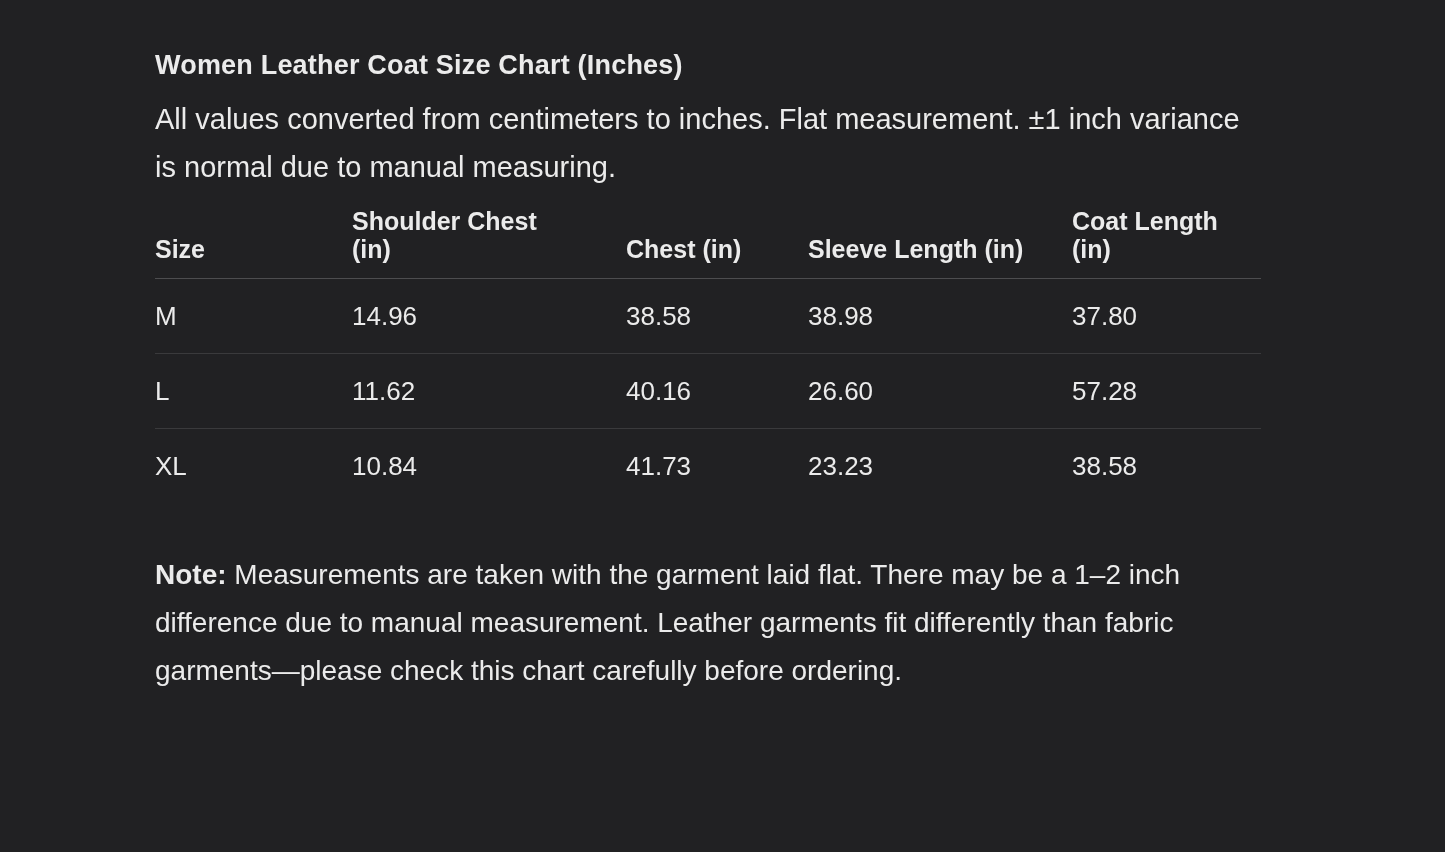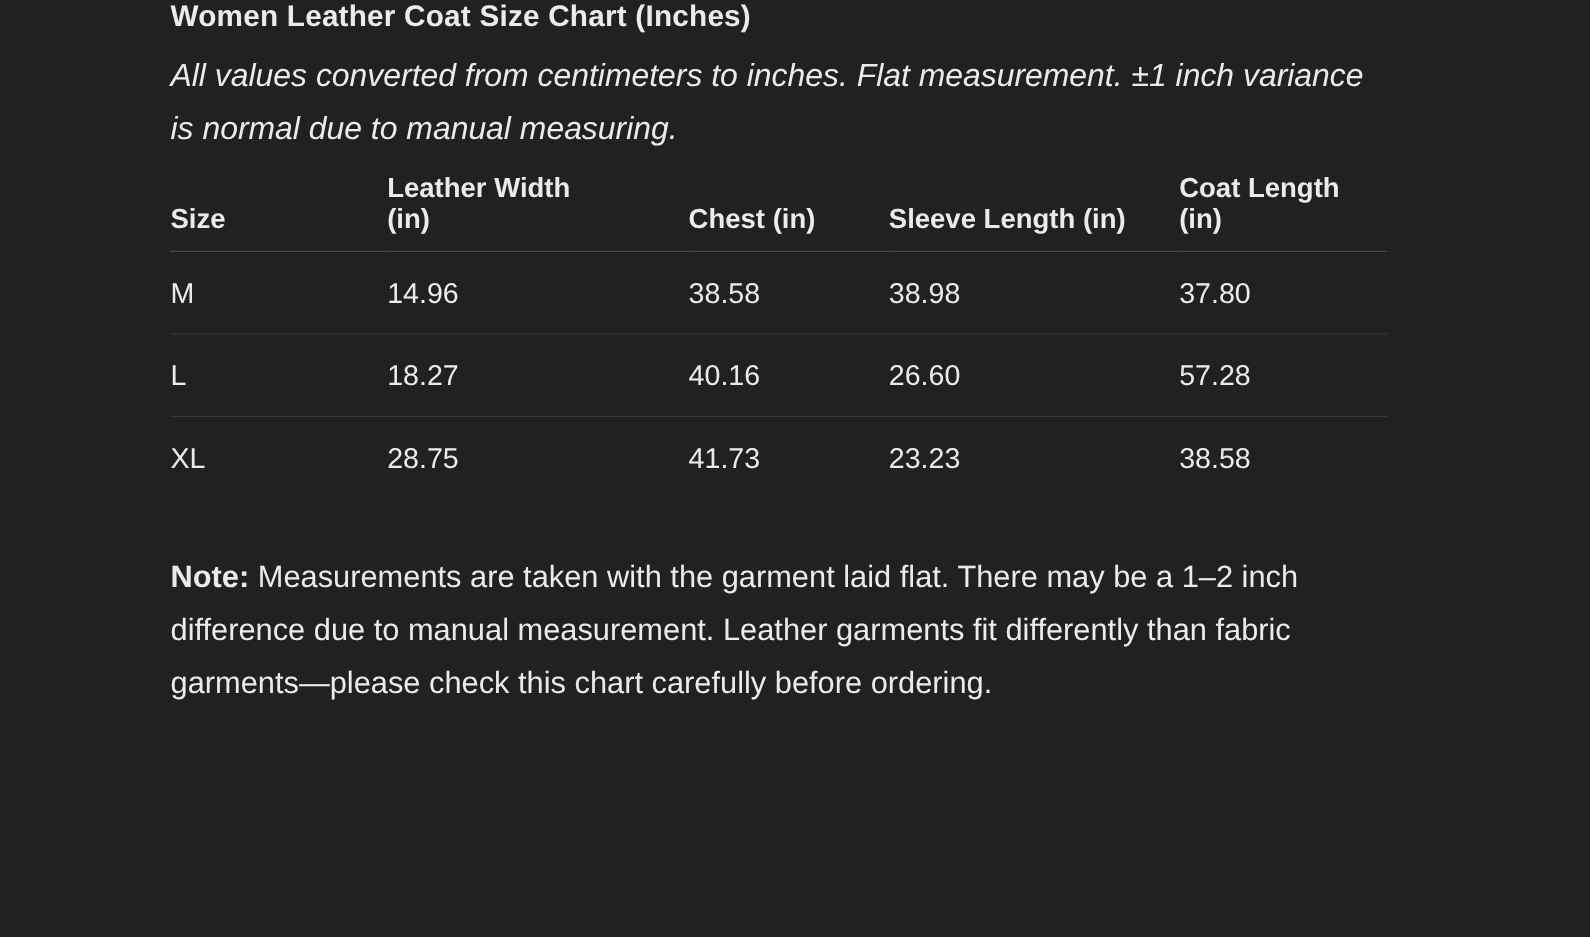--- a/index.html
+++ b/index.html
@@ -16,28 +16,28 @@
     position: relative;
   }
   .content {
     position: absolute;
     left: 155px;
     top: 0;
     width: 1106px;
   }
   .title {
     margin: 0;
+    padding-top: 50px;
     font-size: 27px;
     font-weight: 700;
     letter-spacing: 0.2px;
   }
   .subtitle {
     margin: 14px 0 0 0;
     font-size: 29px;
-    font-style: italic;
     font-weight: 400;
     line-height: 48px;
   }
   table.size-table {
     border-collapse: collapse;
     table-layout: fixed;
     width: 1106px;
     margin-top: 16px;
   }
   table.size-table th {
@@ -83,45 +83,45 @@
     <colgroup>
         <col style="width: 197px;">
         <col style="width: 274px;">
         <col style="width: 182px;">
         <col style="width: 264px;">
         <col style="width: 189px;">
       </colgroup>
     <thead>
       <tr>
           <th>Size</th>
-          <th>Leather Width
+          <th>Shoulder Chest
 (in)</th>
           <th>Chest (in)</th>
           <th>Sleeve Length (in)</th>
           <th>Coat Length (in)</th>
         </tr>
     </thead>
     <tbody>
         <tr>
           <td>M</td>
           <td>14.96</td>
           <td>38.58</td>
           <td>38.98</td>
           <td>37.80</td>
         </tr>
         <tr>
           <td>L</td>
-          <td>18.27</td>
+          <td>11.62</td>
           <td>40.16</td>
           <td>26.60</td>
           <td>57.28</td>
         </tr>
         <tr>
           <td>XL</td>
-          <td>28.75</td>
+          <td>10.84</td>
           <td>41.73</td>
           <td>23.23</td>
           <td>38.58</td>
         </tr>
       </tbody>
   </table>
 
   <p class="note"><span class="note-label">Note:</span><span> Measurements are taken with the garment laid flat. There may be a 1–2 inch difference due to manual measurement. Leather garments fit differently than fabric garments—please check this chart carefully before ordering.</span></p>
 </div>
 

